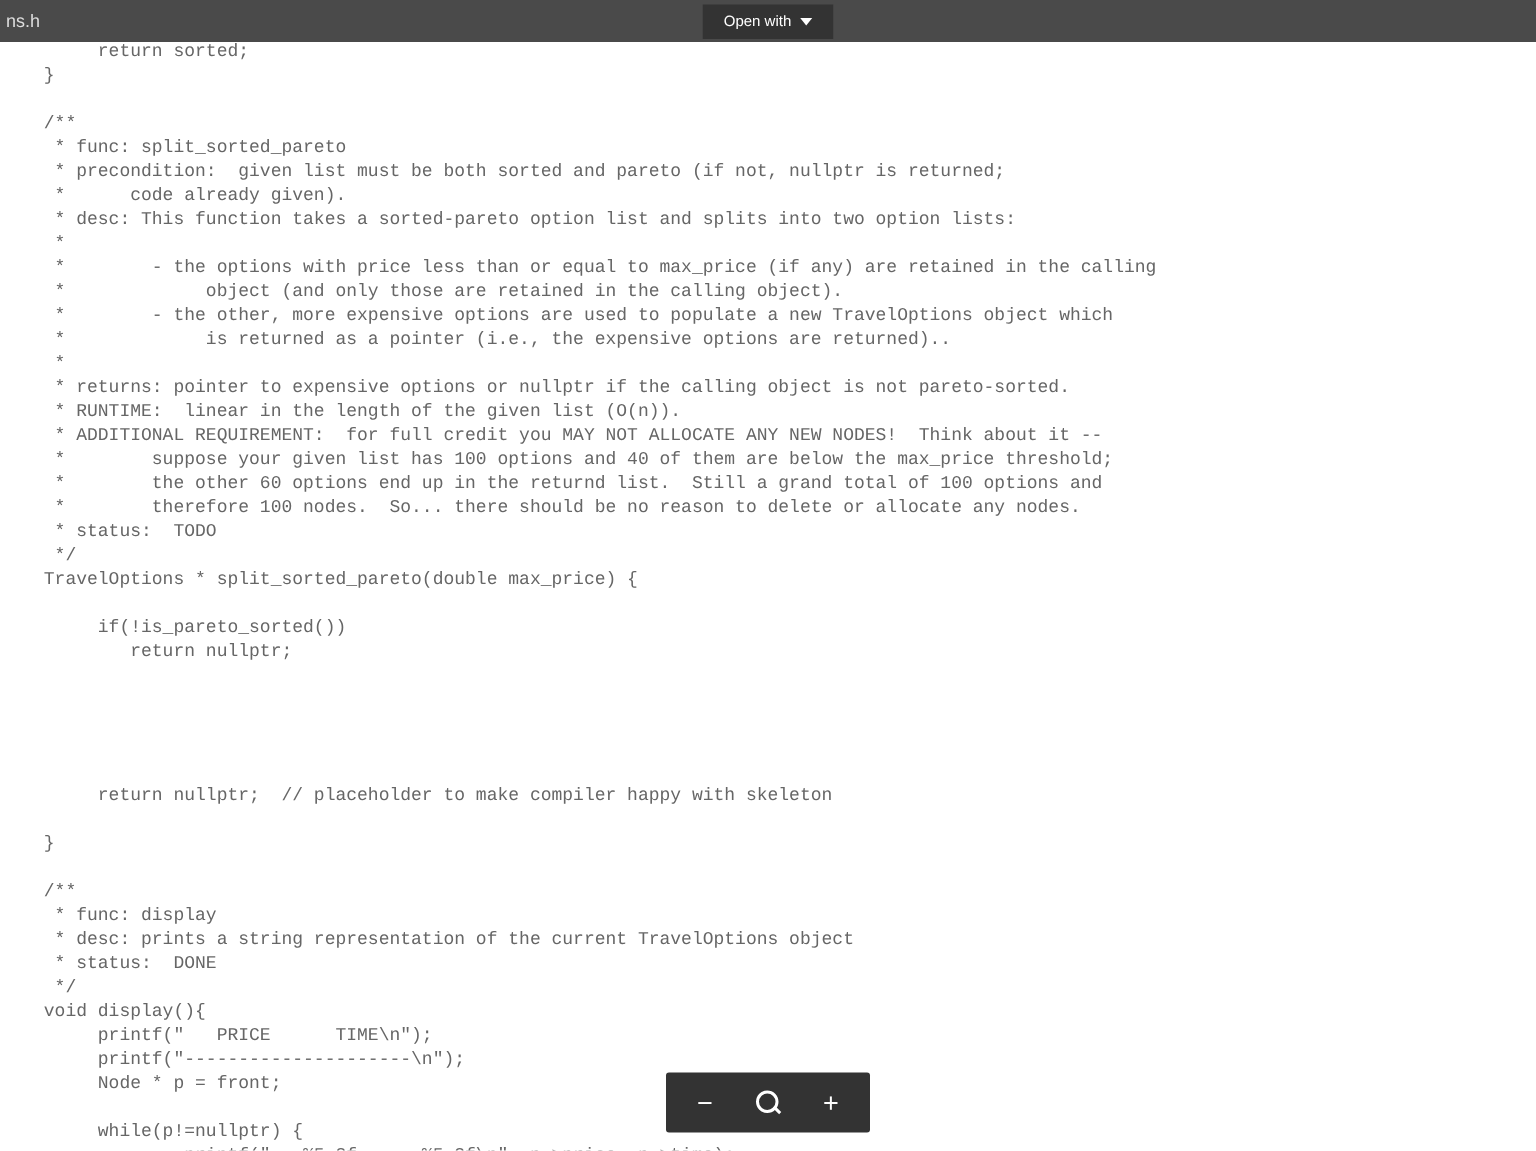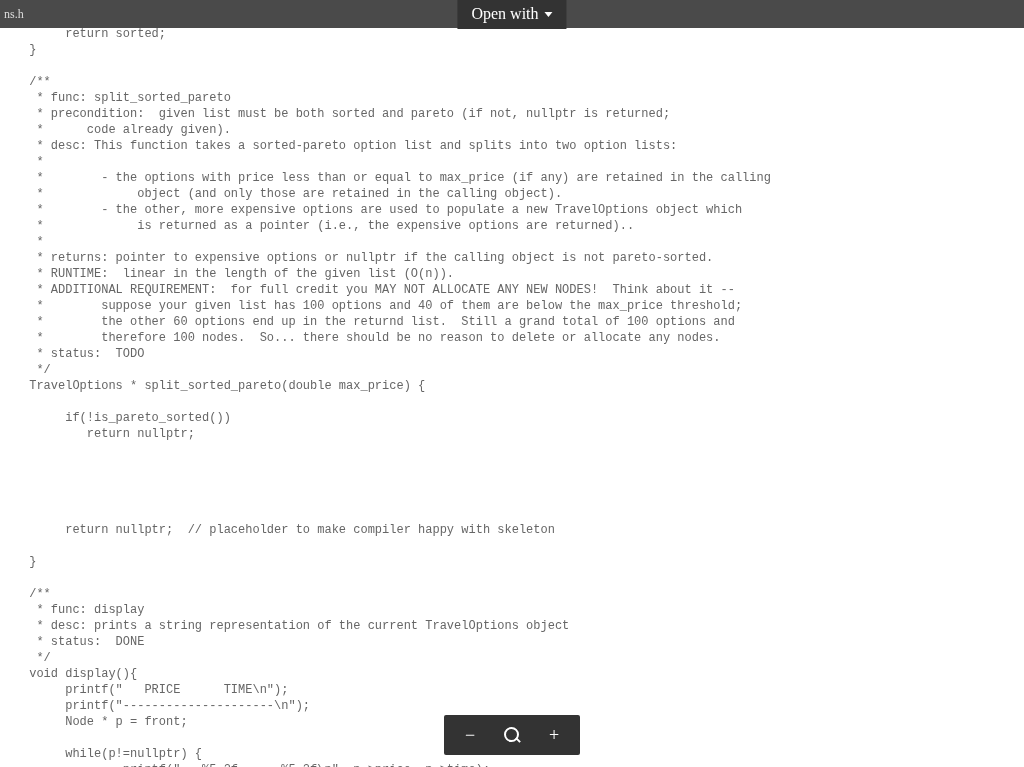--- a/index.html
+++ b/index.html
@@ -1,15 +1,15 @@
 <!DOCTYPE html>
 <html><head>
   <meta charset="utf-8">
   <style>
-    * { margin: 0; padding: 0; box-sizing: border-box; font-family: Liberation Serif, serif; }
+    * { margin: 0; padding: 0; box-sizing: border-box; }
     body {
       width: 1024px;
       height: 767px;
       background: #fff;
       font-family: Arial, sans-serif;
       overflow: hidden;
       position: relative;
     }
     .toolbar {
       height: 28px;
@@ -24,21 +24,21 @@
       padding-left: 4px;
     }
     .open-with-btn {
       position: absolute;
       left: 50%;
       transform: translateX(-50%);
       background: #333;
       color: #fff;
       border: none;
       padding: 6px 14px;
-      font-size: 16px;
+      font-size: 10px;
       cursor: pointer;
       display: flex;
       align-items: center;
       gap: 6px;
     }
     .caret-down {
       width: 0; height: 0;
       border-left: 4px solid transparent;
       border-right: 4px solid transparent;
       border-top: 5px solid #fff;

